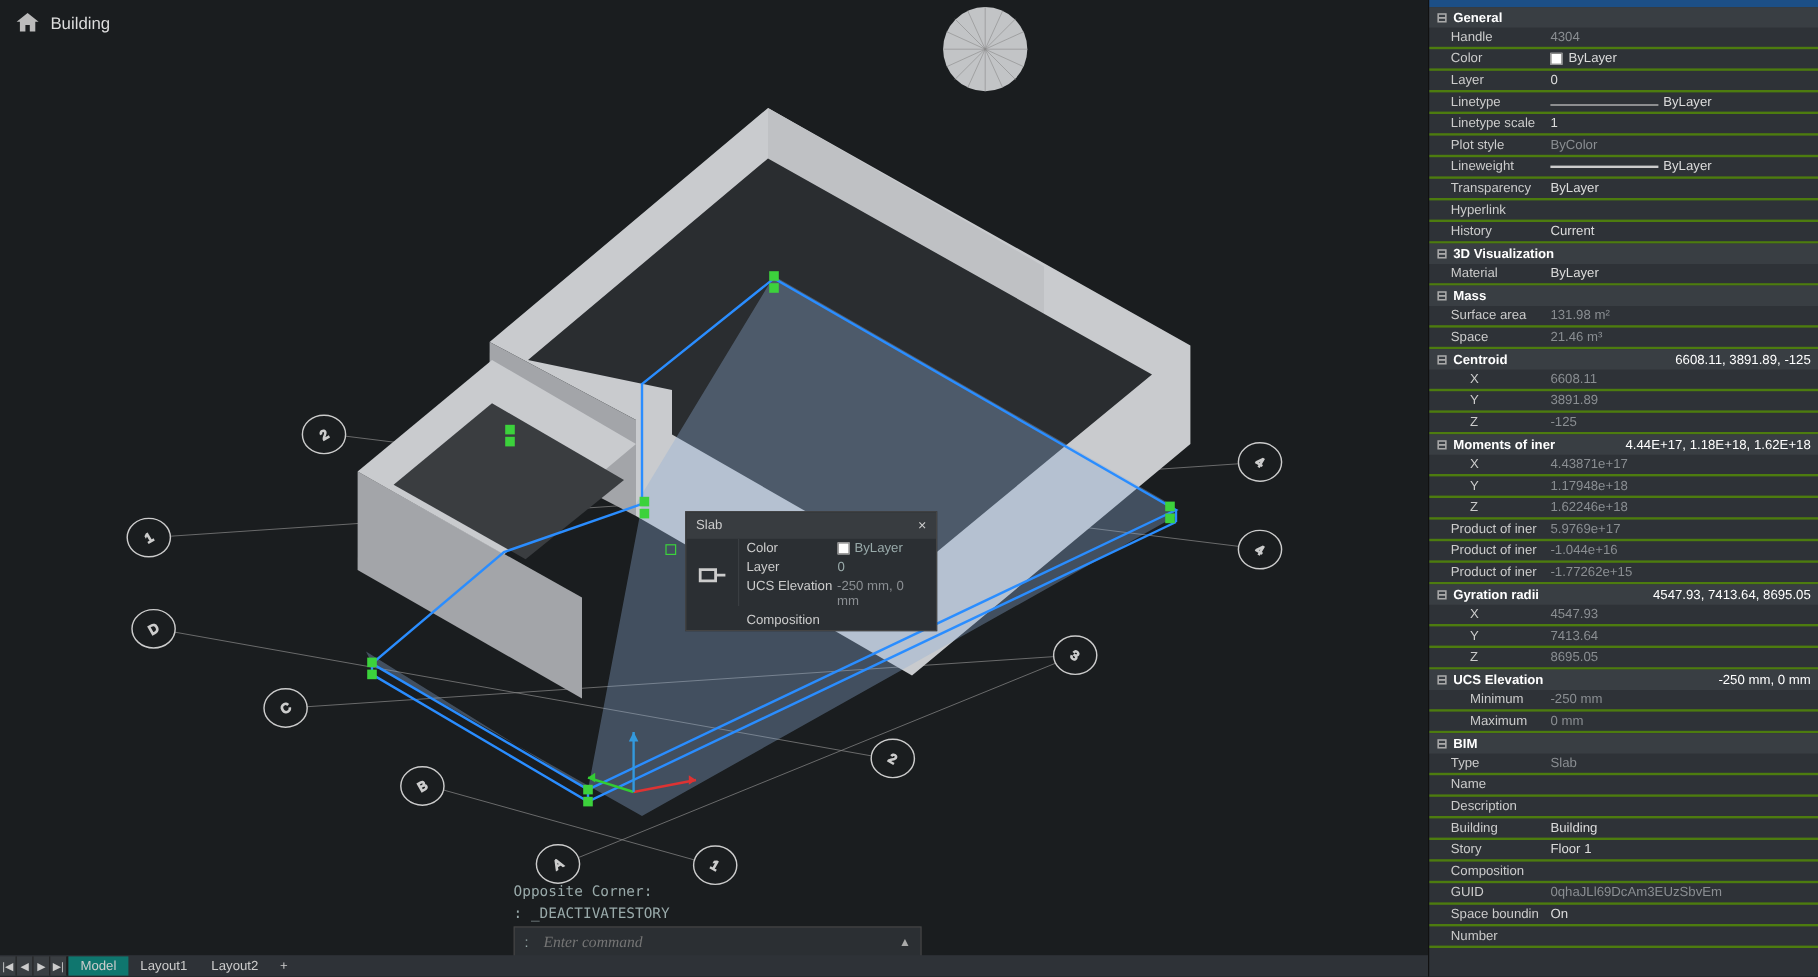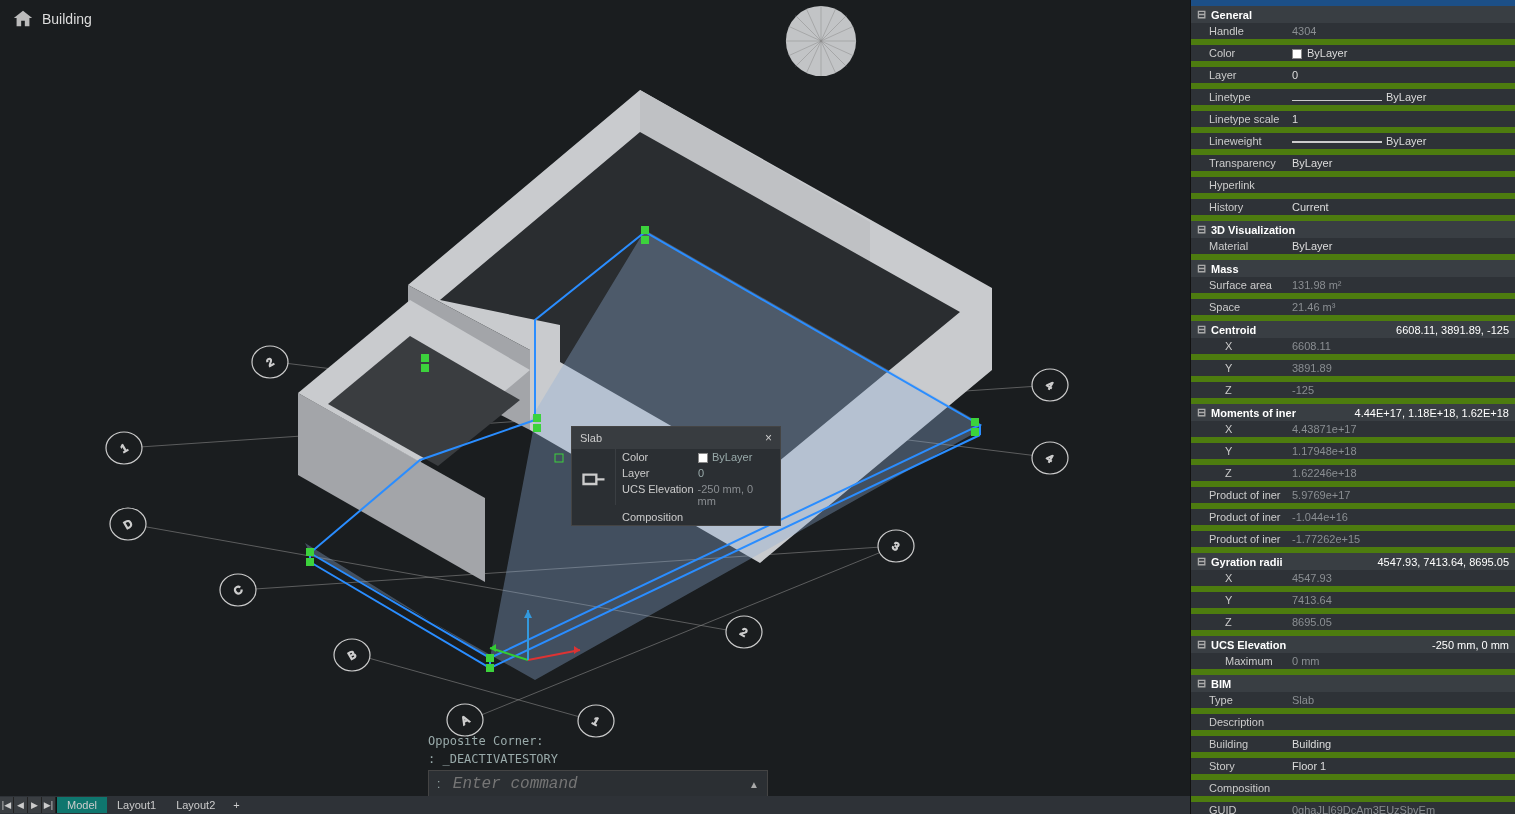--- a/index.html
+++ b/index.html
@@ -23,40 +23,40 @@
 .popup-rows { flex:1; }
 .popup-row { display:flex; padding:2px 6px; }
 .popup-row .k { width:76px; color:#ccc; }
 .popup-row .v { color:#9aa; }
 .swatch-sm { display:inline-block; width:10px; height:10px; border:1px solid #888; background:#fff; margin-right:4px; vertical-align:middle; }
 
 
 .cmd { position:absolute; left:428px; bottom:16px; width:340px; font-size:12px; color:#9aa; }
 .cmd-line { margin-bottom:4px; font-family:Consolas,monospace; }
 .cmd-input-wrap { background:#2b2f33; border:1px solid #444; padding:4px 8px; display:flex; align-items:center; justify-content:space-between; }
-.cmd-input { background:transparent; border:none; color:#ec4899; font-style:italic; font-size:16px; width:90%; outline:none; font-family:Liberation Mono, monospace; }
+.cmd-input { background:transparent; border:none; color:#ec4899; font-style:italic; font-size:13px; width:90%; outline:none; font-family:Liberation Serif, serif; }
 .cmd-arrow { color:#aaa; font-size:10px; }
 
 
 .tabs { position:absolute; left:0; bottom:0; width:1190px; height:18px; background:#2e3237; display:flex; align-items:center; font-size:11px; color:#ccc; }
 .nav-btns { display:flex; gap:0; border-right:1px solid #111; }
 .nav-btns span { width:14px; height:16px; display:flex; align-items:center; justify-content:center; background:#3a3e42; border-right:1px solid #222; cursor:pointer; font-size:9px; }
 .tab { padding:2px 10px; cursor:pointer; }
 .tab.active { background:#0f766e; }
 .tab-add { padding:2px 8px; cursor:pointer; }
 
 
 .viewcube { position:absolute; right:330px; top:2px; width:78px; height:78px; }
 
 
 .props { position:absolute; right:0; top:0; width:325px; height:814px; background:#2e3237; border-left:1px solid #111; font-size:11px; overflow-y:auto; }
 .props-header { height:6px; background:#1c4f87; }
 .section-h { background:#393e43; padding:2px 6px; display:flex; align-items:center; gap:4px; font-weight:bold; color:#fff; }
 .section-h .toggle { width:10px; color:#aaa; }
-.prop-row { display:flex; border-bottom:6px solid #4d7c0f; }
+.prop-row { display:flex; border-bottom:2px solid #4d7c0f; }
 .prop-row .k { width:95px; padding:2px 6px 2px 18px; color:#ccc; overflow:hidden; white-space:nowrap; }
 .prop-row .k.indent { padding-left:34px; }
 .prop-row .k.sub { padding-left:18px; }
 .prop-row .v { flex:1; padding:2px 6px; color:#ddd; overflow:hidden; white-space:nowrap; }
 .prop-row .v.gray { color:#8a8e92; }
 .linetype-line { display:inline-block; width:90px; border-top:1px solid #ccc; vv| middle; margin-right:4px; }
 .lineweight-line { display:inline-block; width:90px; border-top:2px solid #ccc; vertical-align:middle; margin-right:4px; }
 .swatch { display:inline-block; width:10px; height:10px; border:1px solid #888; background:#fff; margin-right:5px; vertical-align:middle; }
 
 
@@ -245,20 +245,24 @@
       </div>
       <div class="prop-row">
         <div class="k">Linetype</div>
         <div class="v"><span class="linetype-line"></span>ByLayer</div>
       </div>
       <div class="prop-row">
         <div class="k">Linetype scale</div>
         <div class="v">1</div>
       </div>
       <div class="prop-row">
+        <div class="k">Plot style</div>
+        <div class="v gray">ByColor</div>
+      </div>
+      <div class="prop-row">
         <div class="k">Lineweight</div>
         <div class="v"><span class="lineweight-line"></span>ByLayer</div>
       </div>
       <div class="prop-row">
         <div class="k">Transparency</div>
         <div class="v">ByLayer</div>
       </div>
       <div class="prop-row">
         <div class="k">Hyperlink</div>
         <div class="v"></div>
@@ -349,32 +353,40 @@
       <div class="prop-row">
         <div class="k indent">Z</div>
         <div class="v gray">8695.05</div>
       </div>
       <div class="section-h">
         <span class="toggle">⊟</span>
         <span>UCS Elevation</span>
         <span class="v gray" style="margin-left:auto;font-weight:normal">-250 mm, 0 mm</span>
       </div>
       <div class="prop-row">
+        <div class="k indent">Minimum</div>
+        <div class="v gray">-250 mm</div>
+      </div>
+      <div class="prop-row">
         <div class="k indent">Maximum</div>
         <div class="v gray">0 mm</div>
       </div>
       <div class="section-h">
         <span class="toggle">⊟</span>
         <span>BIM</span>
       </div>
       <div class="prop-row">
         <div class="k">Type</div>
         <div class="v gray">Slab</div>
       </div>
       <div class="prop-row">
+        <div class="k">Name</div>
+        <div class="v"></div>
+      </div>
+      <div class="prop-row">
         <div class="k">Description</div>
         <div class="v"></div>
       </div>
       <div class="prop-row">
         <div class="k">Building</div>
         <div class="v">Building</div>
       </div>
       <div class="prop-row">
         <div class="k">Story</div>
         <div class="v">Floor 1</div>

